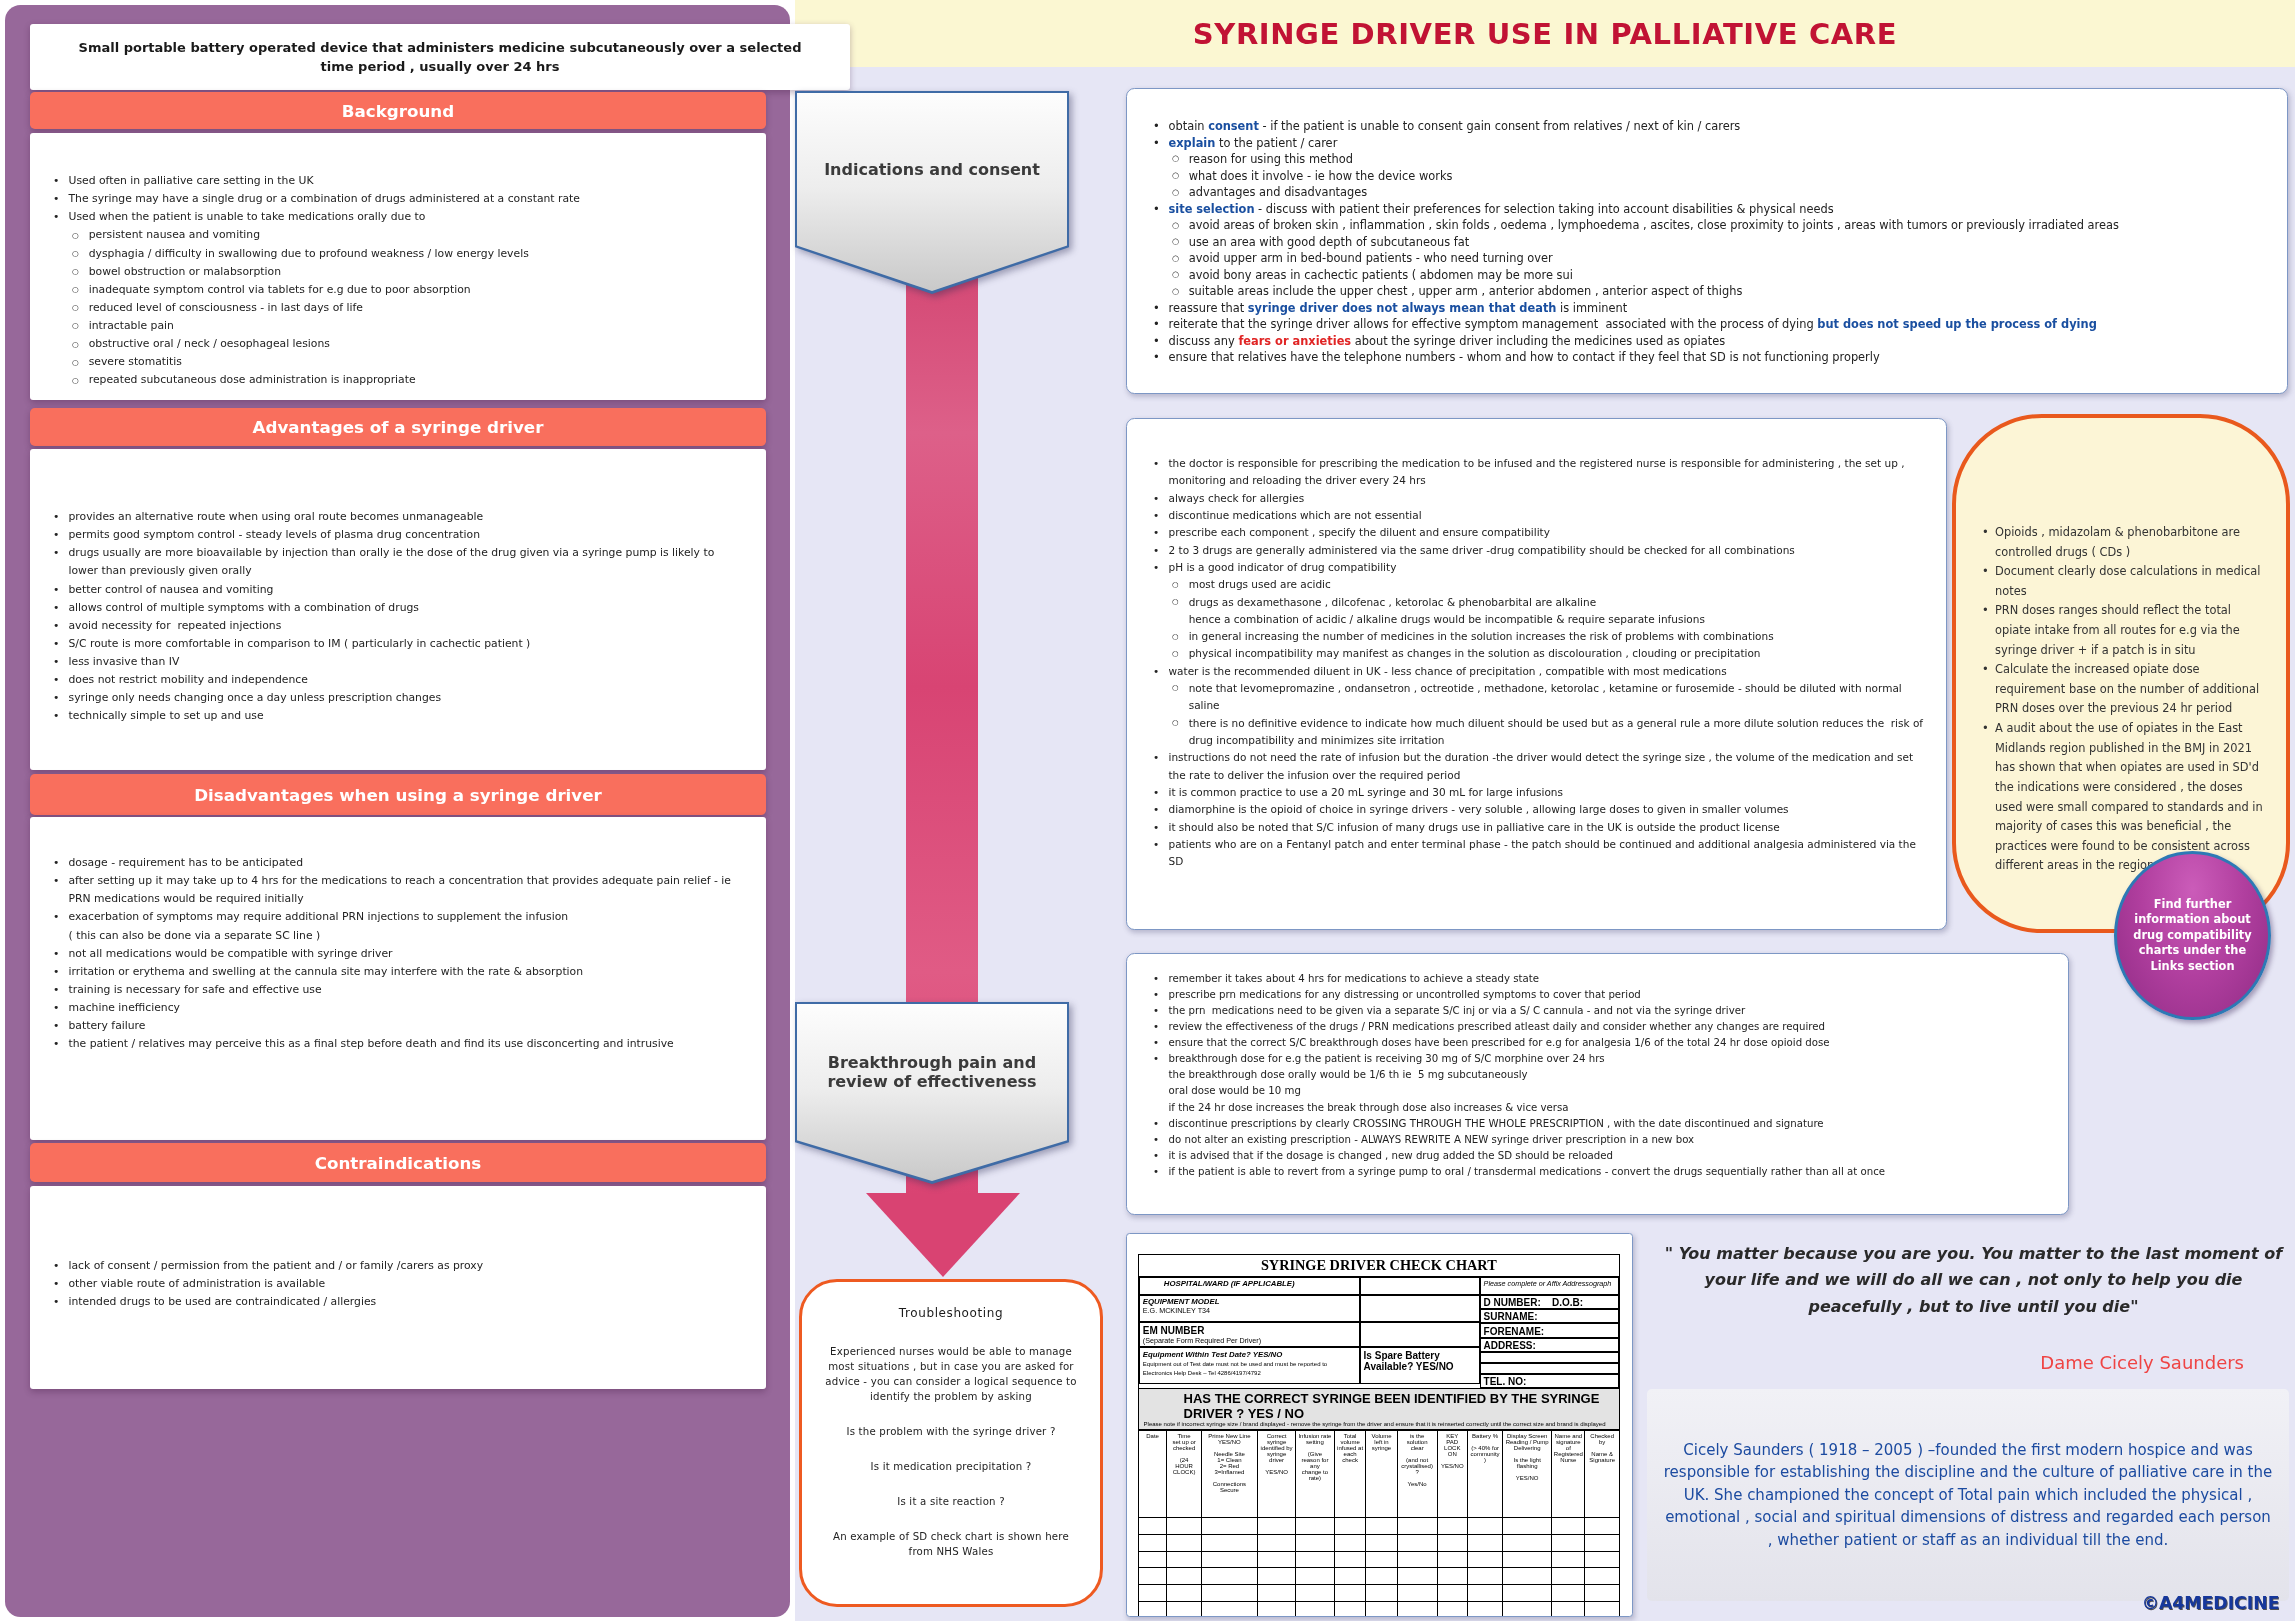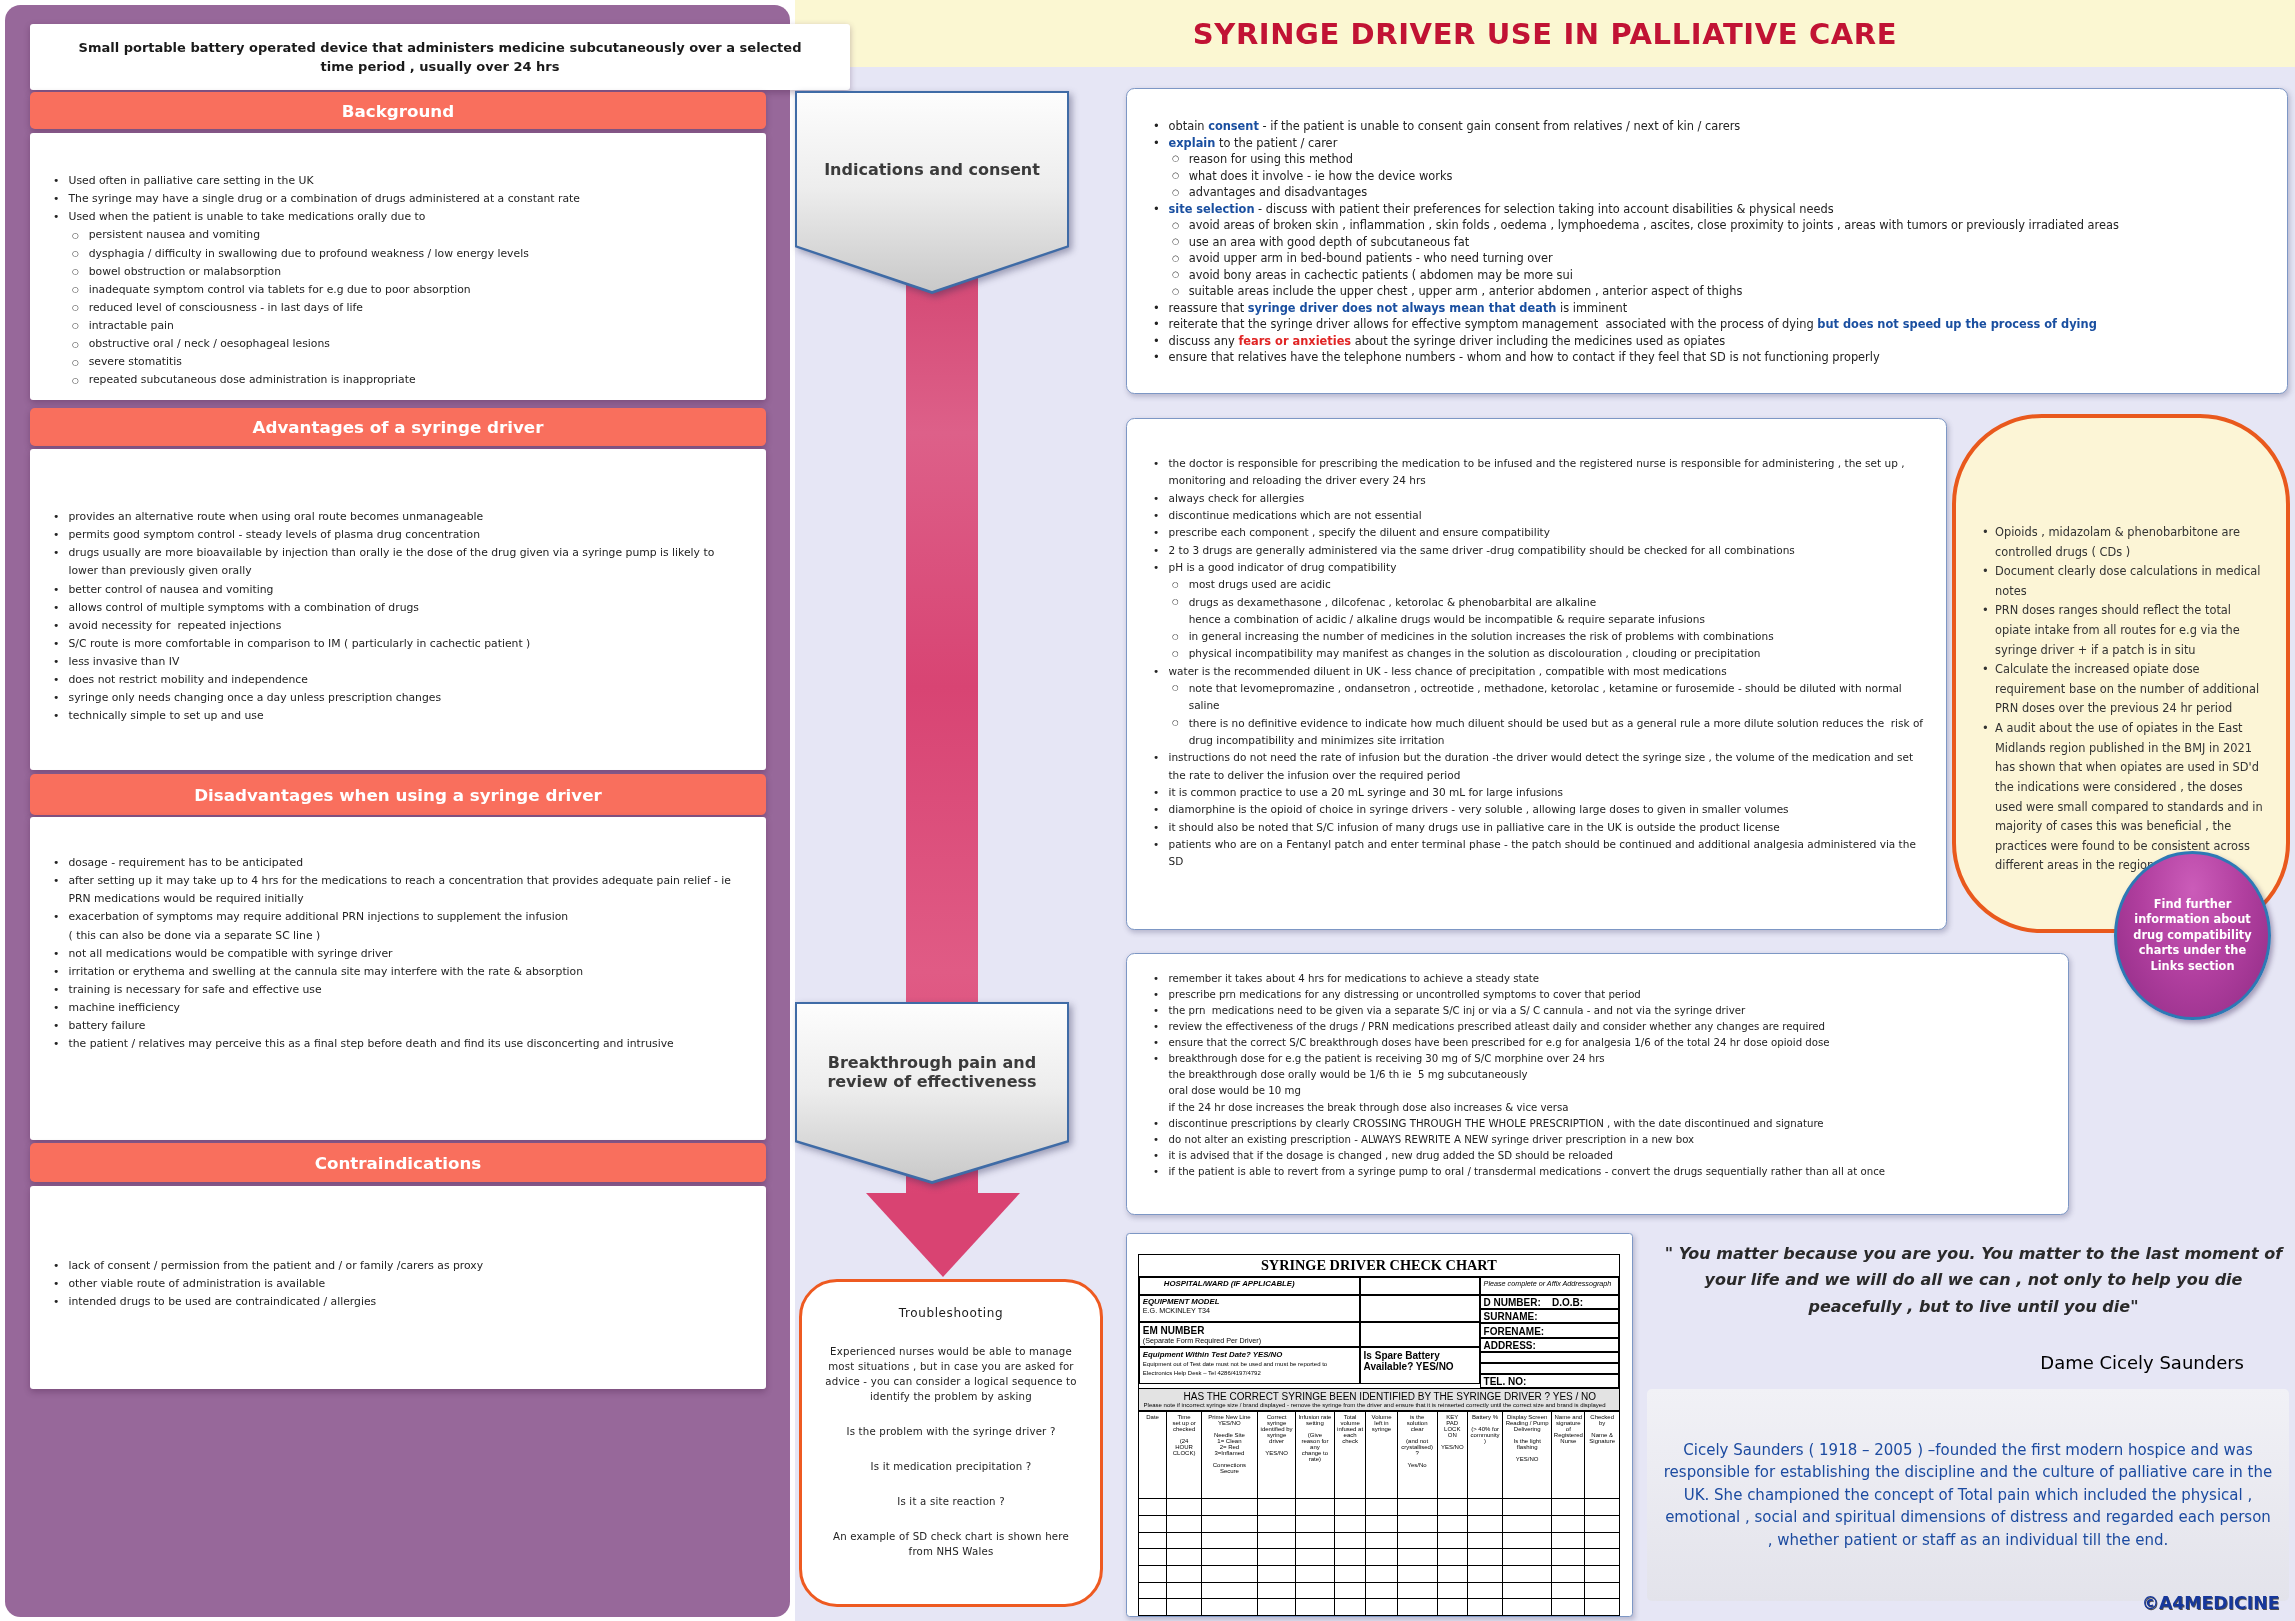--- a/index.html
+++ b/index.html
@@ -88,31 +88,31 @@
   .form{position:absolute;left:10.8px;top:20.3px;width:482px;color:#000;font-family:"Liberation Sans",sans-serif;}
   .ftitle{border:1.8px solid #000;border-bottom:1.2px solid #000;text-align:center;font-weight:bold;
           font-size:14.3px;padding:1.8px;font-family:"Liberation Serif",serif;}
   .info{display:flex;border-left:1.8px solid #000;border-right:1.8px solid #000;font-size:7.2px;}
   .icol{display:flex;flex-direction:column;}
   .icell{border:0.6px solid #000;box-sizing:border-box;padding:1.2px 3px;overflow:hidden;}
   .bi{font-weight:bold;font-style:italic;font-size:7.8px;}
   .b{font-weight:bold;font-size:10px;}
   .small{font-size:6px;}
   .banner{border:1.8px solid #000;background:#e3e3e3;padding:1.8px 4.8px;font-size:7.2px;}
-  .banner .b1l{font-weight:normal;font-size:10px;padding-left:40px;}
+  .banner .b1l{font-weight:bold;font-size:13px;padding-left:40px;}
   .banner .b2l{font-size:6px;}
   table.grid{width:100%;border-collapse:collapse;table-layout:fixed;border:1.8px solid #000;}
   table.grid th{border:0.6px solid #000;font-size:6px;font-weight:normal;white-space:pre-line;
                 vertical-align:top;padding:2.4px 1.2px;height:82px;overflow:hidden;}
   table.grid td{border:0.6px solid #000;height:13.7px;}
   .freq{margin:3.6px auto 0 auto;width:78%;border:1.2px solid #000;padding:1.8px 6px;font-size:6.6px;box-sizing:border-box;}
   
   .quote{position:absolute;left:1658px;top:1241px;width:631px;text-align:center;font-size:16px;
          font-weight:bold;font-style:italic;color:#2a2a2a;line-height:1.65;}
-  .attrib{position:absolute;left:1658px;top:1352px;width:586px;text-align:right;font-size:18px;color:#000000;}
+  .attrib{position:absolute;left:1658px;top:1352px;width:586px;text-align:right;font-size:18px;color:#ef4444;}
   .cicely{position:absolute;left:1647px;top:1389px;width:642px;height:212px;border-radius:4.8px;
           background:linear-gradient(180deg,#f1f1f6 0%,#e3e3eb 100%);display:flex;align-items:center;
           padding:6px 16.7px;box-sizing:border-box;text-align:center;color:#1c4ba0;font-size:15px;line-height:1.5;}
   .credit{position:absolute;right:15.5px;bottom:8.4px;font-weight:bold;font-size:17.3px;color:#16379b;
           text-shadow:0.9px 0.9px 0 rgba(40,40,40,.8);}
   .pre{white-space:pre-line;}
 </style>
 </head>
 <body>
 

